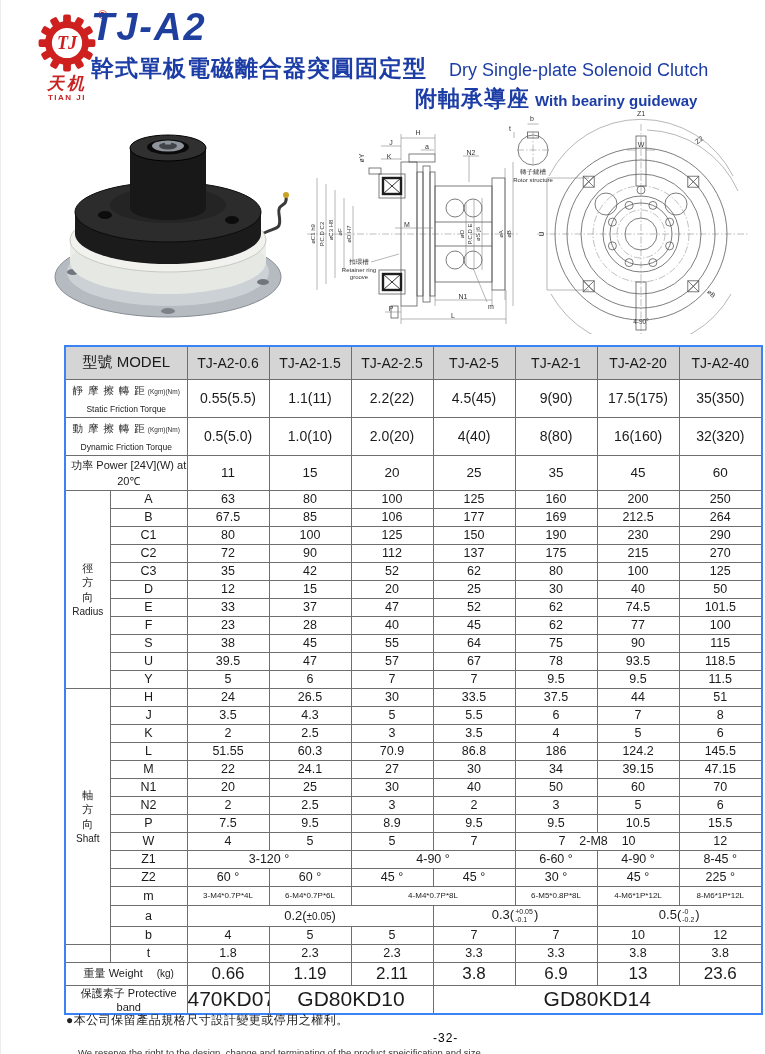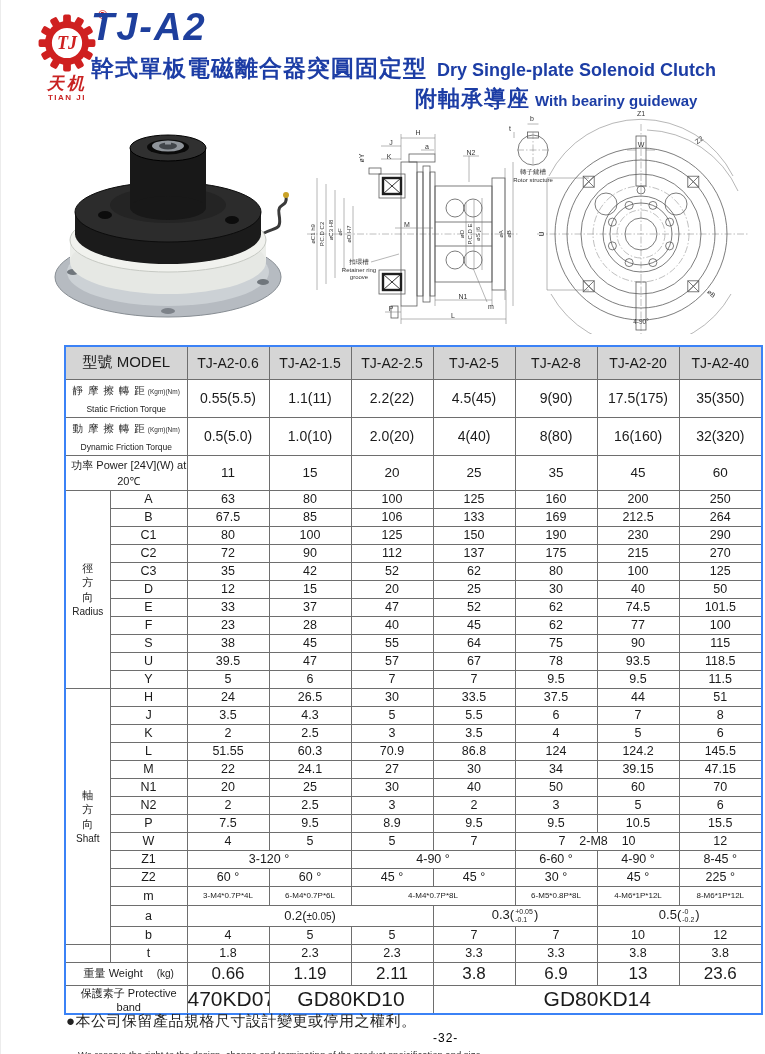--- a/index.html
+++ b/index.html
@@ -7,21 +7,21 @@
   body{background:#fff;font-family:"Liberation Sans",sans-serif;position:relative;overflow:hidden;border-left:1px solid #ececec}
 
   
   .brand{position:absolute;left:30px;top:12px;width:72px;height:100px;text-align:center}
   .brand .reg{position:absolute;right:-4px;top:-4px;color:#cf2020;font-size:12px;font-weight:bold}
   .brand-zh{color:#c92323;font-size:17px;font-weight:bold;font-style:italic;font-family:"Liberation Serif",serif;letter-spacing:3px;line-height:1.05;margin-top:1px}
   .brand-en{color:#c92323;font-size:8px;font-weight:bold;letter-spacing:1.5px}
   .page-title{position:absolute;left:90px;top:6px;color:#1e3f9d;font-size:38px;font-weight:bold;font-style:italic;letter-spacing:2px}
   .sub1{position:absolute;left:90px;top:53px;white-space:nowrap}
   .sub1 .zh{color:#1c3da5;font-size:23px;font-weight:bold;letter-spacing:1px}
-  .sub1 .en{color:#1c3da5;font-size:18px;font-weight:bold;margin-left:10px}
+  .sub1 .en{color:#1c3da5;font-size:18px;font-weight:normal;margin-left:22px}
   .sub2{position:absolute;left:414px;top:84px;white-space:nowrap}
   .sub2 .zh{color:#1c3da5;font-size:22px;font-weight:bold;letter-spacing:1px}
   .sub2 .en{color:#1c3da5;font-size:15px;font-weight:bold;margin-left:5px}
 
   
   .fig{position:absolute}
   #photo{left:35px;top:112px;width:270px;height:220px}
   #fig2{left:302px;top:116px;width:220px;height:218px}
   #fig3{left:500px;top:106px;width:258px;height:228px}
   .fig svg{position:absolute;left:0;top:0}
@@ -53,21 +53,21 @@
   .r-dim td{height:18px}
   .r-m td{height:19px}.r-m .val-cell{font-size:8px}
   .r-a td{height:21px}.r-a .val-cell{font-size:13px}
   .r-weight td{height:23px}.r-weight .val-cell{font-size:17px}
   .r-prot td{height:26px}.r-prot .val-cell{font-size:21px}
   .tol-inline{font-size:10px}
   .tol-stack{display:inline-flex;flex-direction:column;font-size:7px;line-height:1.15;vertical-align:middle;text-align:left;margin:0 1px}
 
   
   .footnote{position:absolute;left:65px;top:1012px;color:#222}
-  .footnote .zh{font-size:15px;letter-spacing:.5px}
+  .footnote .zh{font-size:12px;letter-spacing:.5px}
   .footnote .en{font-size:9.5px;color:#333;margin-left:12px;margin-top:18px}
   .pageno{position:absolute;left:432px;top:1031px;font-size:12px;letter-spacing:1px;color:#000000}
 </style>
 </head>
 <body>
 
 <div class="brand">
   <span class="reg">®</span>
   <svg width="62" height="62" viewBox="0 0 48 48" style="display:block;margin:0 auto">
     <g fill="#cf2020">
@@ -338,21 +338,21 @@
       <col style="width:82px">
       <col style="width:83px">
   </colgroup>
   <thead>
     <tr>
       <th colspan="2" class="model-label">型號 MODEL</th>
       <th>TJ-A2-0.6</th>
       <th>TJ-A2-1.5</th>
       <th>TJ-A2-2.5</th>
       <th>TJ-A2-5</th>
-      <th>TJ-A2-8</th>
+      <th>TJ-A2-1</th>
       <th>TJ-A2-20</th>
       <th>TJ-A2-40</th>
     </tr>
   </thead>
   <tbody>
       <tr class="r-torque">
         <td class="label-cell" colspan="2">
           <div><span class="lzh">靜 摩 擦 轉 距</span><span class="lunit">(Kgm)(Nm)</span></div>
           <div><span class="len">Static Friction Torque</span></div>
         </td>
@@ -401,21 +401,21 @@
         <td class="val-cell">125</td>
         <td class="val-cell">160</td>
         <td class="val-cell">200</td>
         <td class="val-cell">250</td>
       </tr>
       <tr class="r-dim">
         <td class="param-cell">B</td>
         <td class="val-cell">67.5</td>
         <td class="val-cell">85</td>
         <td class="val-cell">106</td>
-        <td class="val-cell">133</td>
+        <td class="val-cell">177</td>
         <td class="val-cell">169</td>
         <td class="val-cell">212.5</td>
         <td class="val-cell">264</td>
       </tr>
       <tr class="r-dim">
         <td class="param-cell">C1</td>
         <td class="val-cell">80</td>
         <td class="val-cell">100</td>
         <td class="val-cell">125</td>
         <td class="val-cell">150</td>
@@ -538,21 +538,21 @@
         <td class="val-cell">4</td>
         <td class="val-cell">5</td>
         <td class="val-cell">6</td>
       </tr>
       <tr class="r-dim">
         <td class="param-cell">L</td>
         <td class="val-cell">51.55</td>
         <td class="val-cell">60.3</td>
         <td class="val-cell">70.9</td>
         <td class="val-cell">86.8</td>
-        <td class="val-cell">124</td>
+        <td class="val-cell">186</td>
         <td class="val-cell">124.2</td>
         <td class="val-cell">145.5</td>
       </tr>
       <tr class="r-dim">
         <td class="param-cell">M</td>
         <td class="val-cell">22</td>
         <td class="val-cell">24.1</td>
         <td class="val-cell">27</td>
         <td class="val-cell">30</td>
         <td class="val-cell">34</td>

